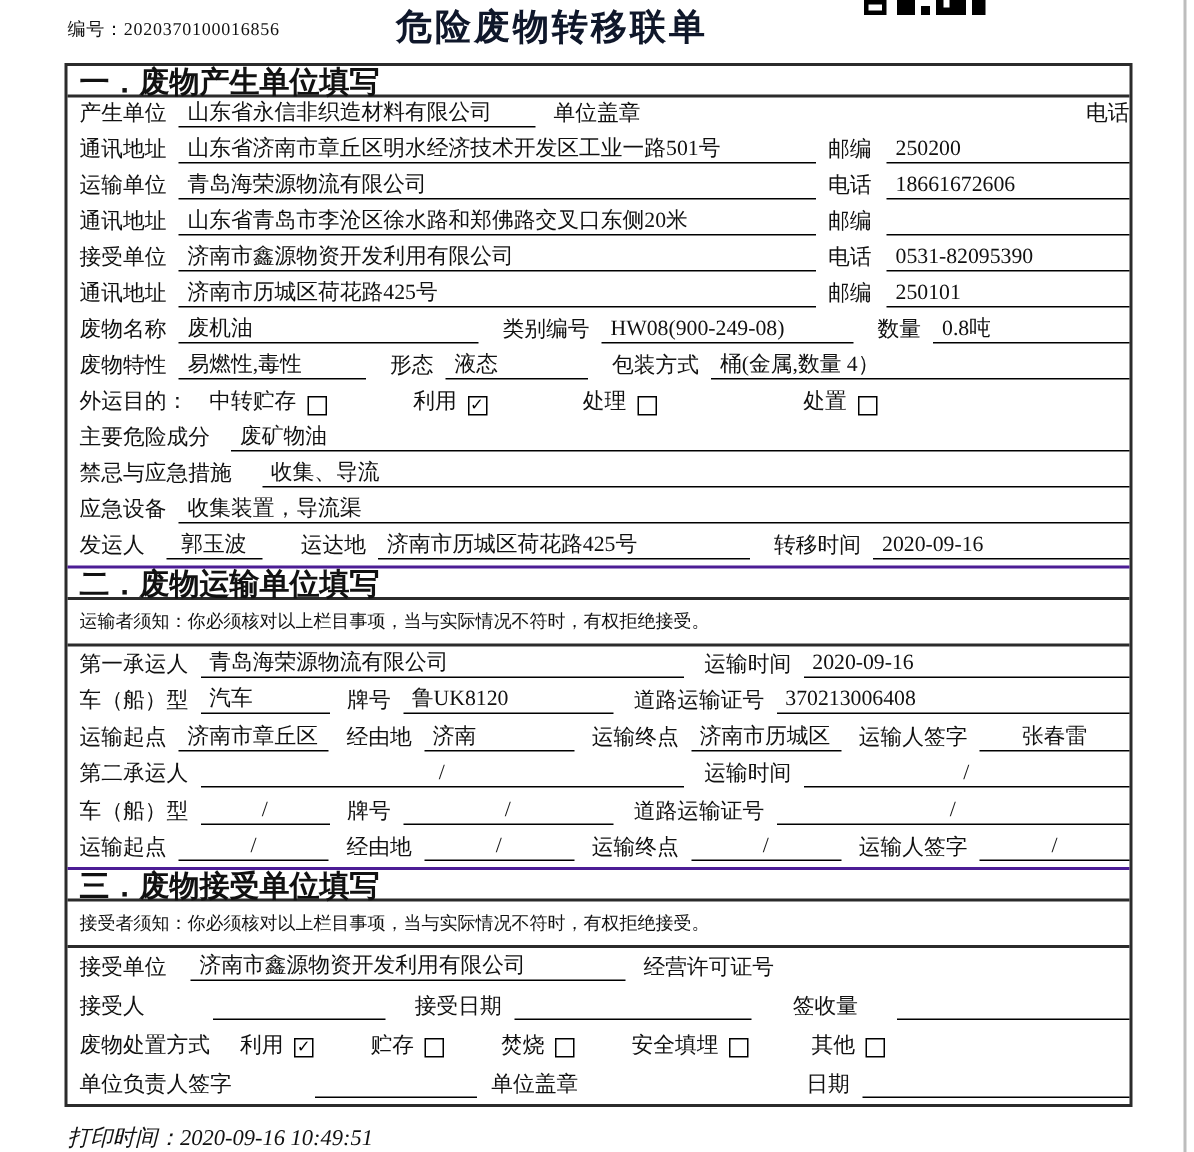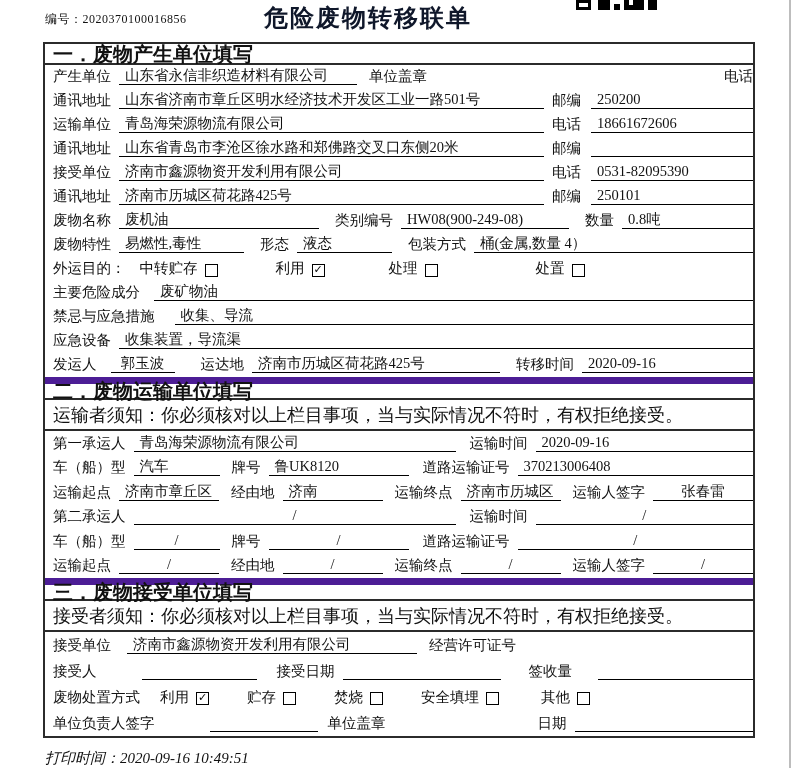--- a/index.html
+++ b/index.html
@@ -9,22 +9,22 @@
   .doc-title{position:absolute;left:0;right:60px;top:2px;text-align:center;
         font-family:"Liberation Sans","DejaVu Sans",sans-serif;font-weight:bold;
         font-size:24px;letter-spacing:2px;color:#0f172a;}
   .qr{position:absolute;left:576px;top:0;}
   .edge-line{position:absolute;right:5px;top:0;width:2px;height:768px;background:#bdbdbd;}
 
   .form{position:absolute;left:43px;top:42px;width:712px;border:2px solid #2b2b2b;box-sizing:border-box;background:#fff;}
   .sec-hd{display:flex;align-items:center;height:21px;padding:1px 8px 0;
         font-family:"Liberation Sans","DejaVu Sans",sans-serif;font-weight:bold;font-size:20px;
         border-bottom:2px solid #2b2b2b;box-sizing:border-box;}
-  .sec-hd.mid{border-top:7px solid #4c1d95;height:23px;text-align:right;}
-  .notice{display:flex;align-items:center;height:31px;padding:0 8px;font-size:18px;
+  .sec-hd.mid{border-top:2px solid #4c1d95;height:23px;text-align:right;}
+  .notice{display:flex;align-items:center;height:31px;padding:0 8px;font-size:12px;
         border-bottom:2px solid #2b2b2b;box-sizing:border-box;white-space:nowrap;}
   .row{display:flex;align-items:flex-end;height:24px;box-sizing:border-box;
         padding:0 0 4px 8px;font-size:14.5px;white-space:nowrap;line-height:1.1;}
   .sec2 .row{height:24.5px;}
   .sec3 .row{height:26px;}
   .lbl{flex:none;}
   .val{border-bottom:1px solid #000;padding:0 3px 0 6px;margin-left:8px;min-height:16px;box-sizing:border-box;}
   .fill{flex:1 1 auto;}
   .ctr{text-align:center;padding:0;}
   .cb{display:inline-block;flex:none;width:11px;height:11px;border:1.5px solid #000;margin-left:7px;

